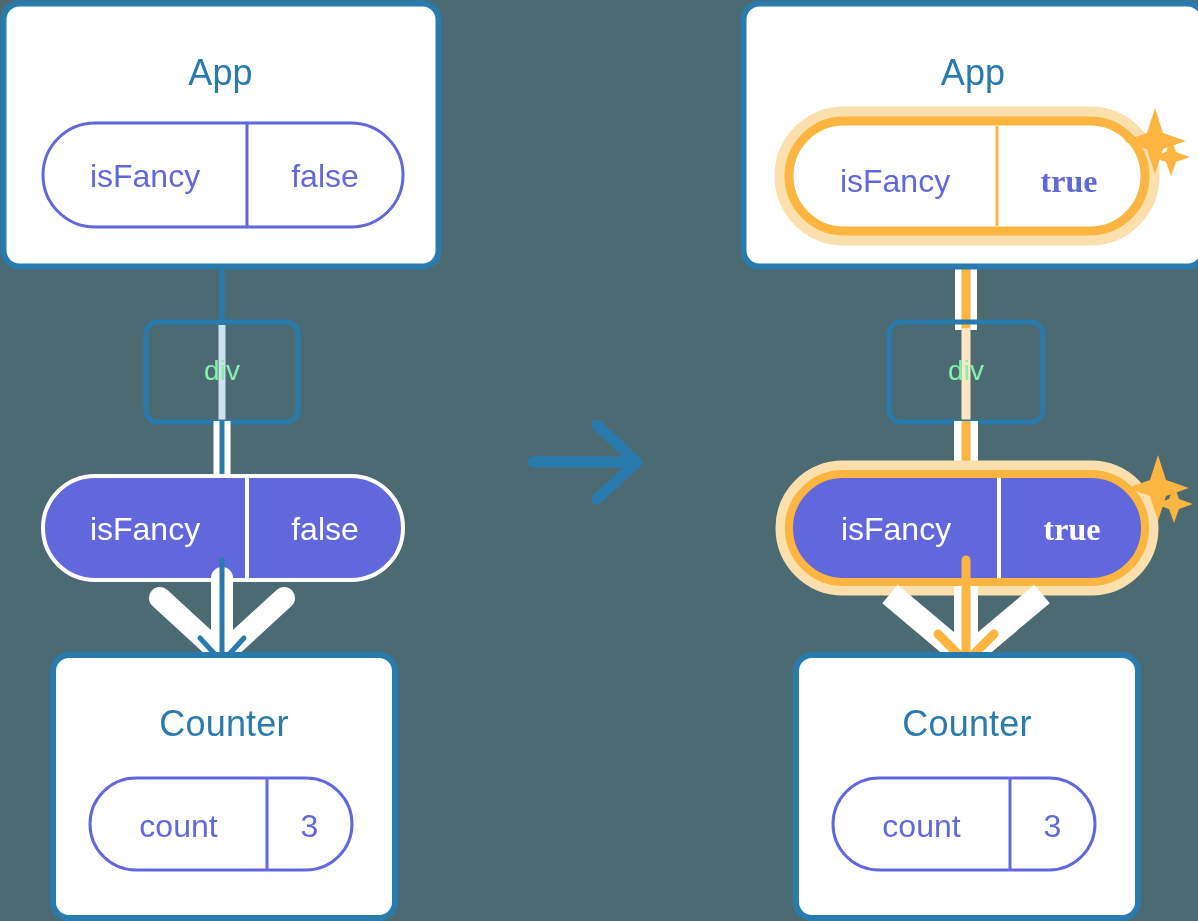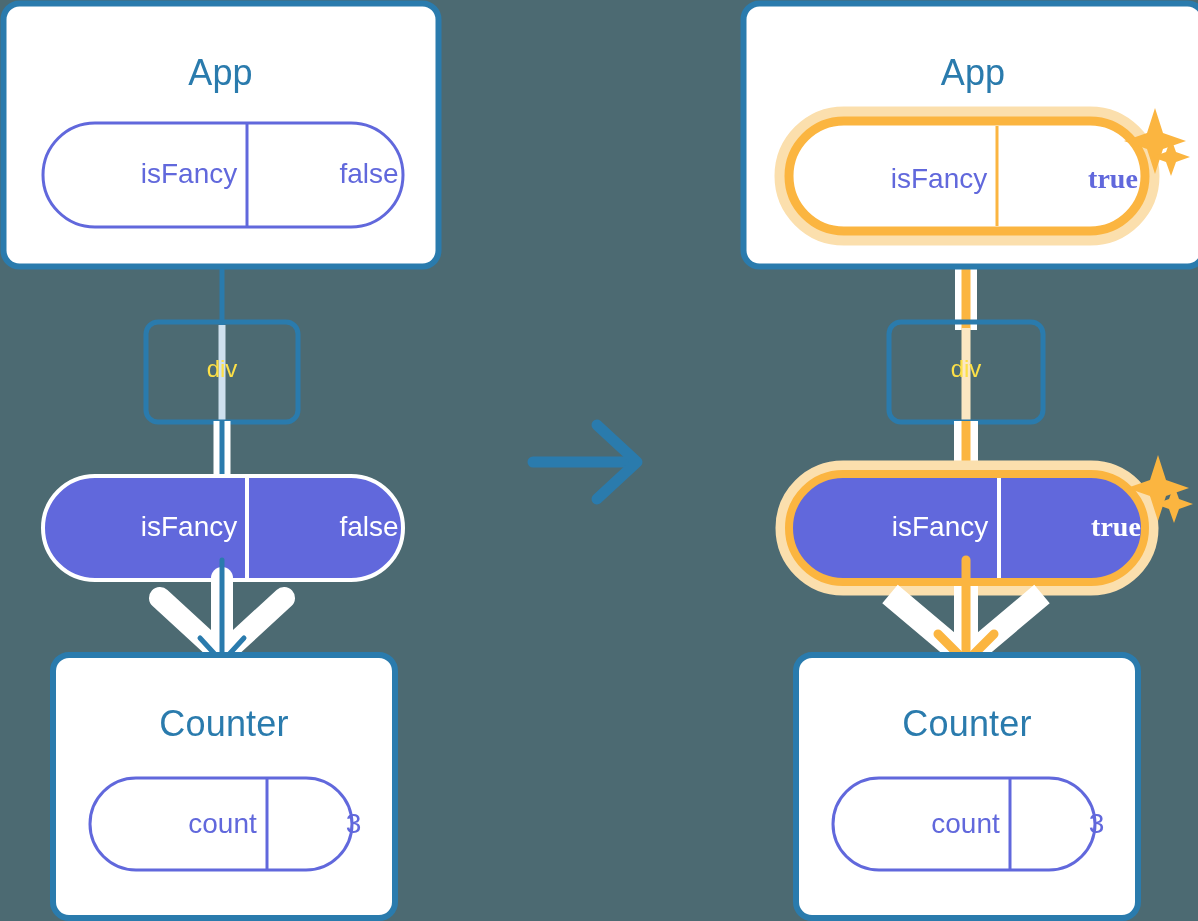--- a/index.html
+++ b/index.html
@@ -13,27 +13,27 @@
   .stage{position:absolute;inset:0;width:1008px;height:921px;padding-left:12px;}
   svg.layer{position:absolute;left:0;top:0;width:1198px;height:921px;overflow:visible;}
   .txt{position:absolute;white-space:nowrap;pointer-events:none;}
 
   
   .comp-title{
     font-size:36px;color:#2a7bad;font-weight:400;
     text-align:center;letter-spacing:0.2px;
   }
   .pill-label{
-    font-size:28px;font-weight:400;text-align:center;margin-left:44px;
+    font-size:32px;font-weight:400;text-align:center;
   }
   .pill-out  {color:#6168dc;}
   .pill-fill {color:#ffffff;}
   .pill-bold {font-weight:700;font-family:Liberation Serif, serif;}
   .div-label{
-    font-size:24px;color:#fde047;text-align:center;font-weight:400;
+    font-size:28px;color:#86efac;text-align:center;font-weight:400;
   }
 </style>
 </head>
 <body>
 
 <div class="stage">
 
   <svg class="layer" viewBox="0 0 1198 921">
 
     <g>

